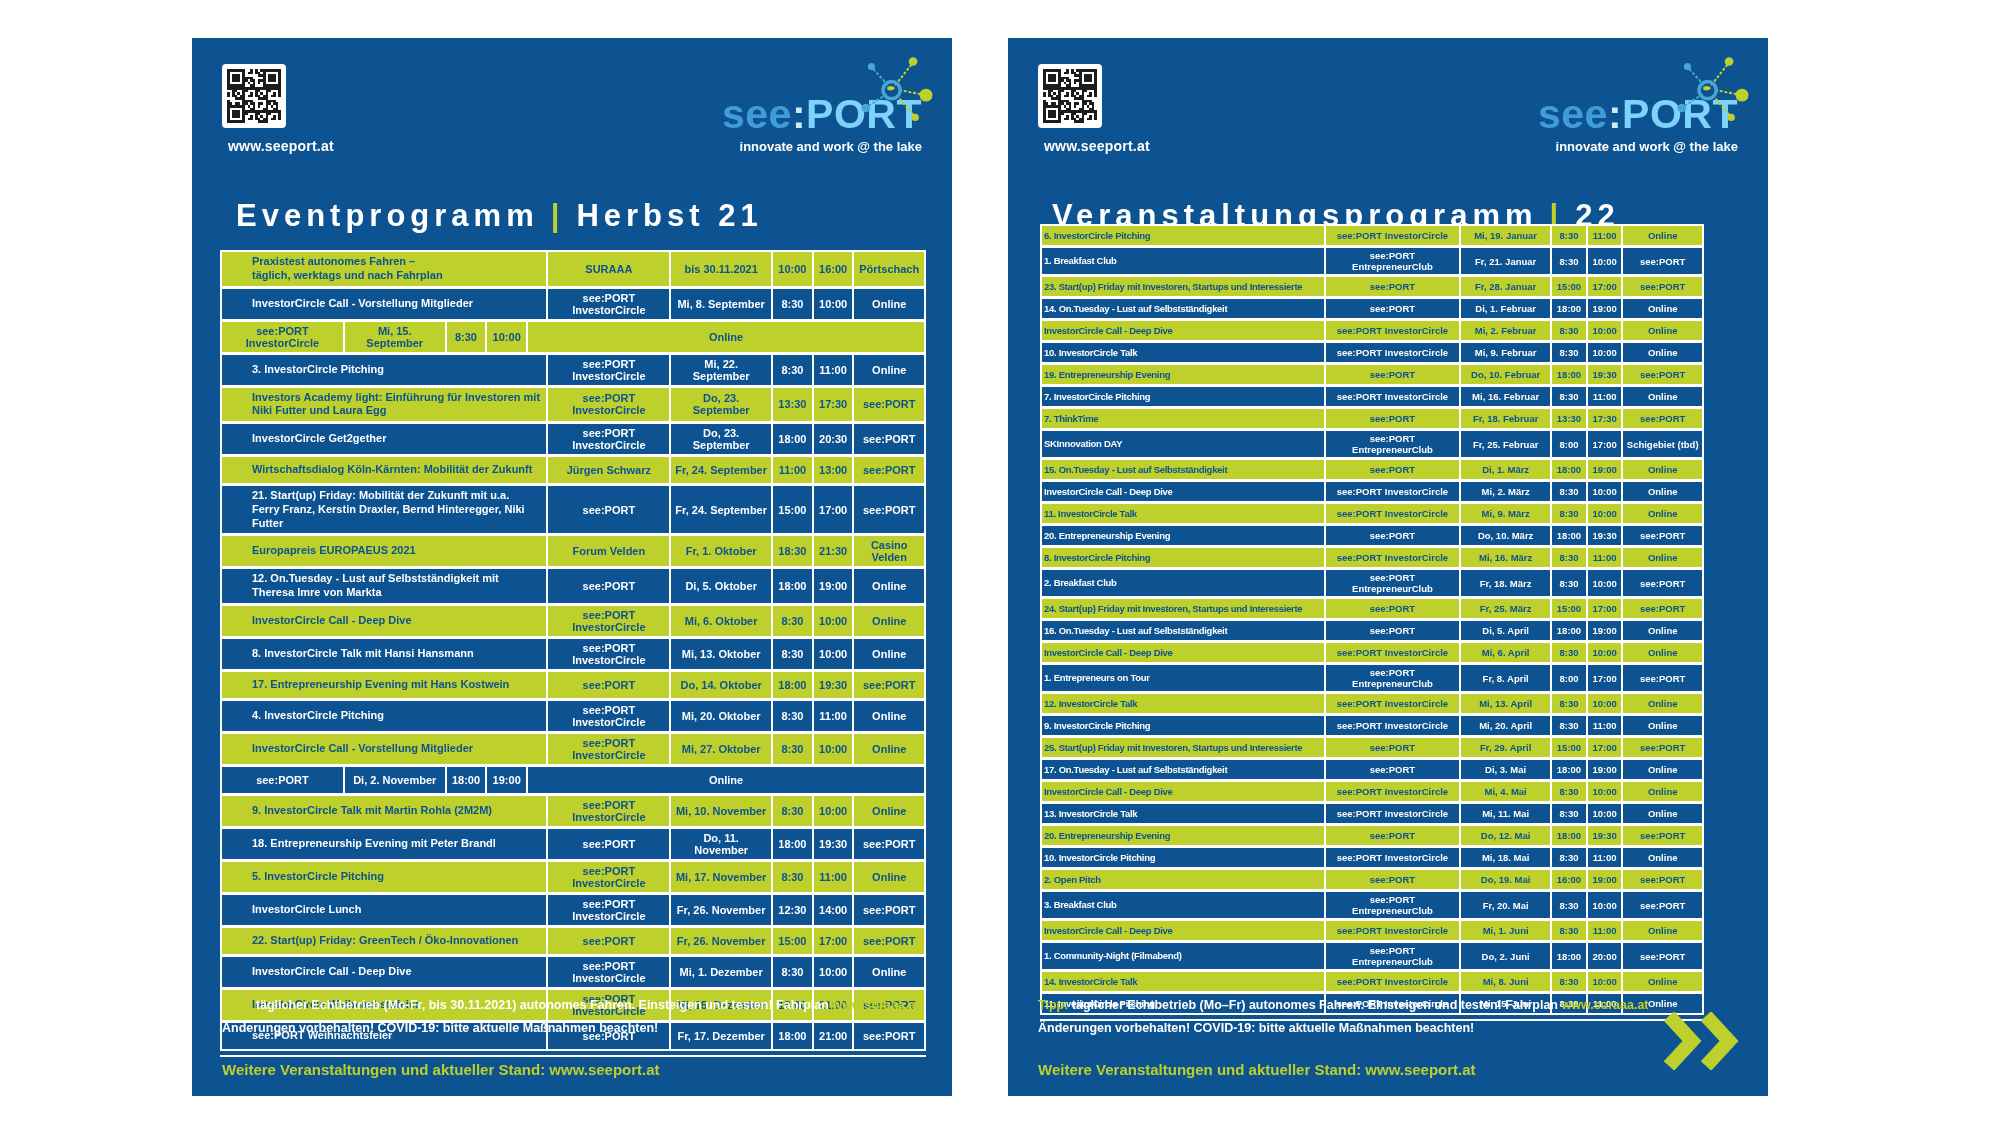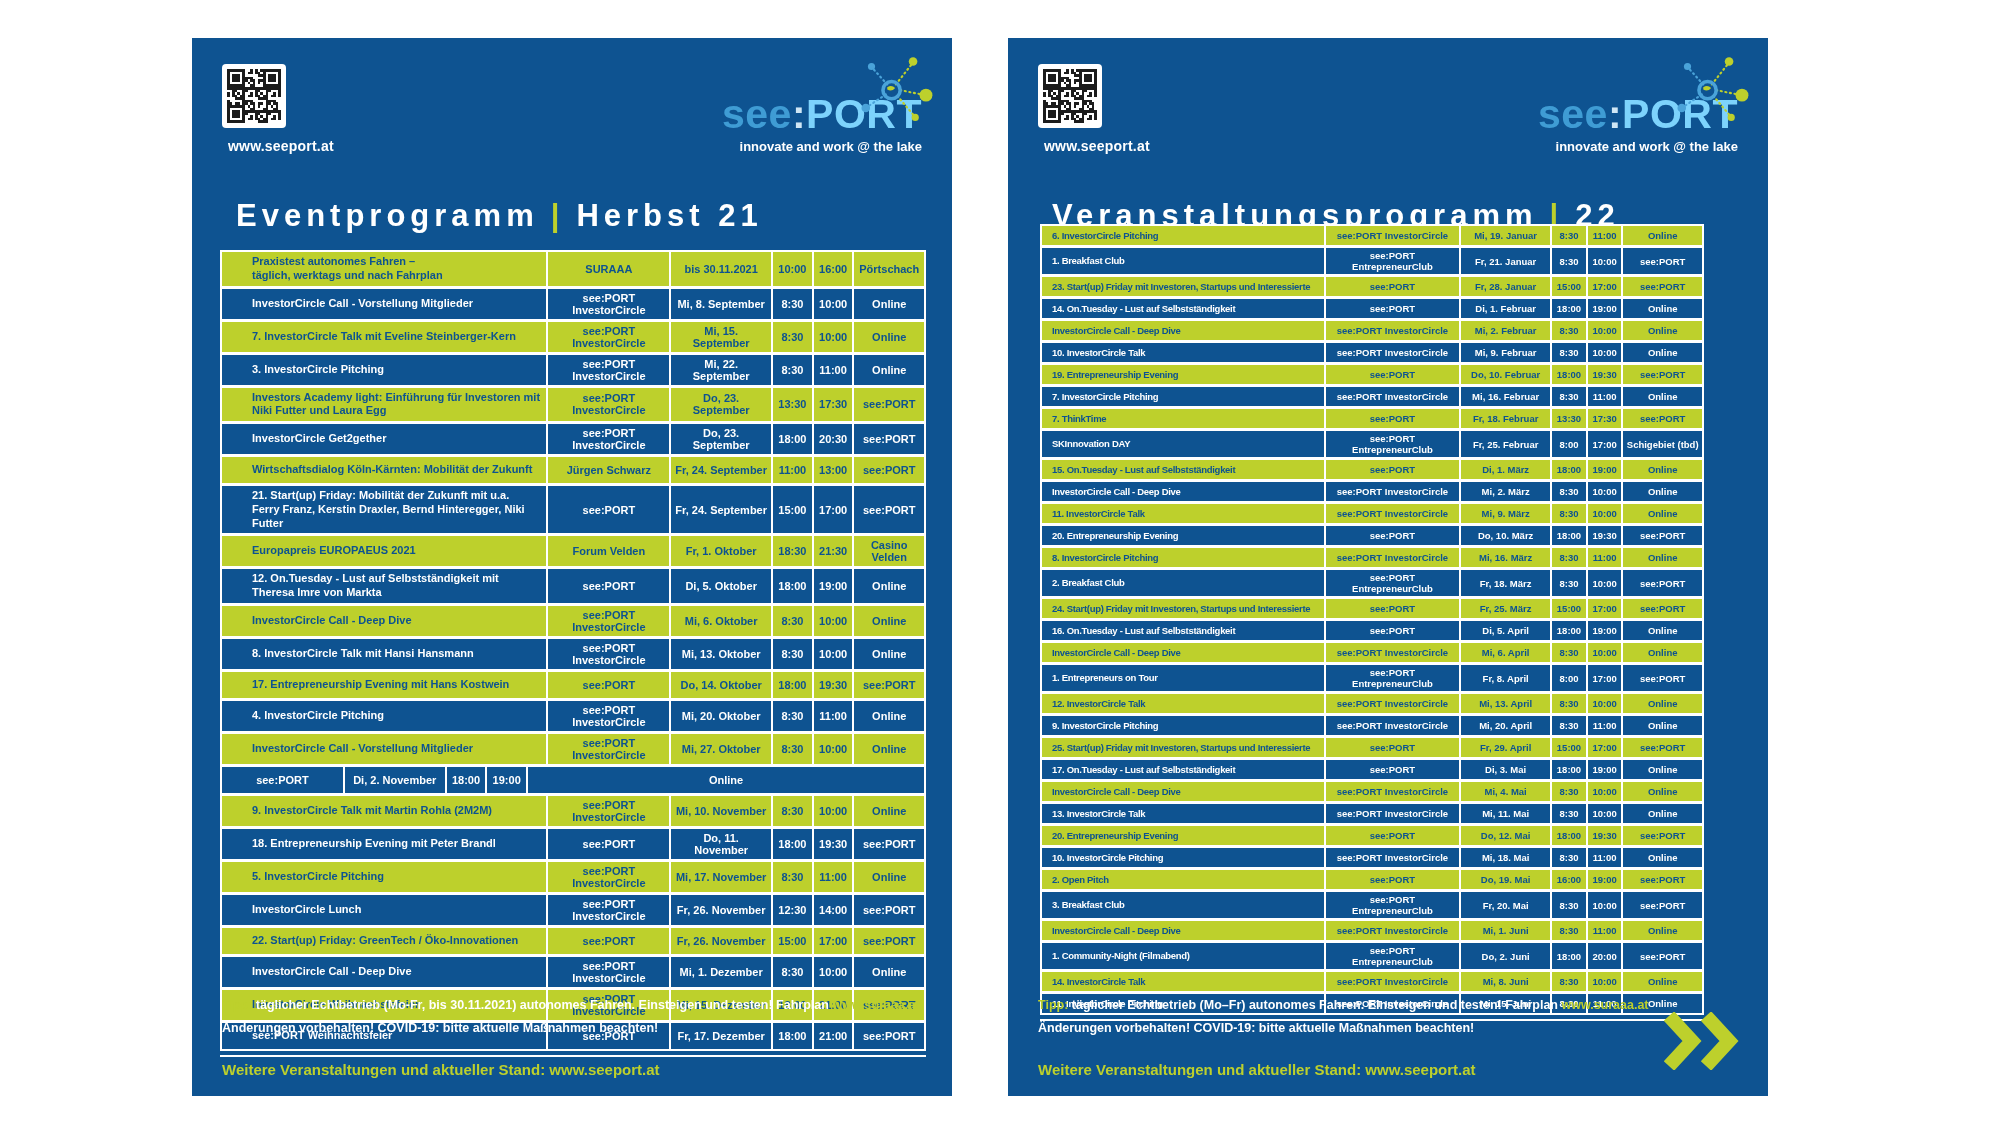--- a/index.html
+++ b/index.html
@@ -58,21 +58,21 @@
   }
   .cell:last-child{border-right:none;}
   .c-name{justify-content:flex-start;text-align:left;padding-left:30px;white-space:pre-line;line-height:1.25;}
   .c-loc{flex:1;}
   .p-left .cell{font-size:11px;min-height:26px;}
   .p-left .c-name{width:46.5%;}
   .p-left .c-org{width:17.5%;}
   .p-left .c-date{width:14.5%;}
   .p-left .c-time{width:5.8%;}
   .p-right .cell{font-size:9.5px;min-height:19px;padding:2px 3px;}
-  .p-right .c-name{width:43%;letter-spacing:-.3px;padding-left:10px;}
+  .p-right .c-name{width:43%;letter-spacing:-.3px;padding-left:2px;}
   .p-right .c-org{width:20.5%;}
   .p-right .c-date{width:13.8%;}
   .p-right .c-time{width:5.4%;}
 
   
   .footer{position:absolute;left:30px;right:30px;bottom:18px;}
   .tip-line,.tip-line2{margin:0;font-size:12.5px;line-height:1.8;color:#fff;font-weight:bold;}
   .more{margin:22px 0 0 0;font-size:15px;font-weight:bold;}
   .chevrons{position:absolute;right:26px;bottom:26px;width:78px;height:58px;}
   .chevrons svg{width:100%;height:100%;}
@@ -382,21 +382,20 @@
       </div>
       <div class="trow blue">
         <div class="cell c-name">InvestorCircle Call - Vorstellung Mitglieder</div>
         <div class="cell c-org">see:PORT InvestorCircle</div>
         <div class="cell c-date">Mi, 8. September</div>
         <div class="cell c-time">8:30</div>
         <div class="cell c-time">10:00</div>
         <div class="cell c-loc">Online</div>
       </div>
       <div class="trow green">
-        <div class="cell c-name">7. InvestorCircle Talk mit Eveline Steinberger-Kern</div>
         <div class="cell c-org">see:PORT InvestorCircle</div>
         <div class="cell c-date">Mi, 15. September</div>
         <div class="cell c-time">8:30</div>
         <div class="cell c-time">10:00</div>
         <div class="cell c-loc">Online</div>
       </div>
       <div class="trow blue">
         <div class="cell c-name">3. InvestorCircle Pitching</div>
         <div class="cell c-org">see:PORT InvestorCircle</div>
         <div class="cell c-date">Mi, 22. September</div>

